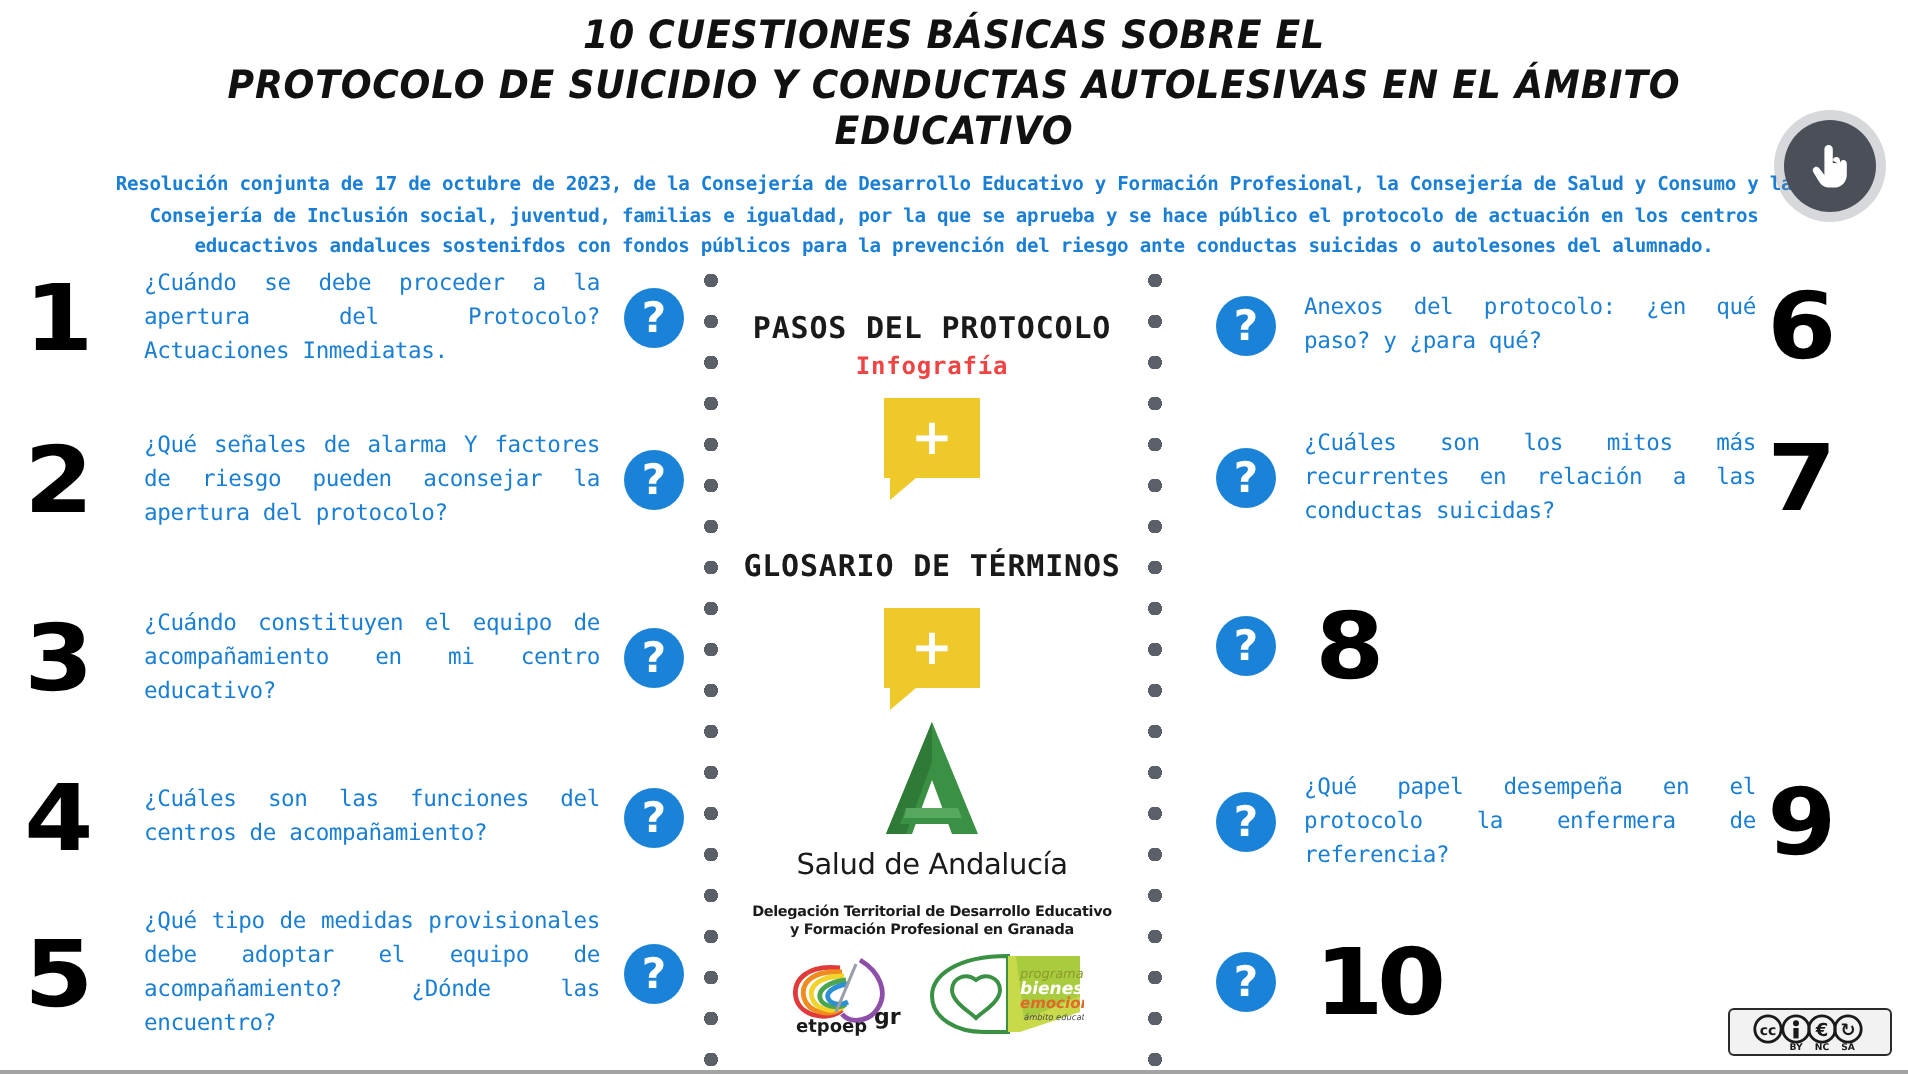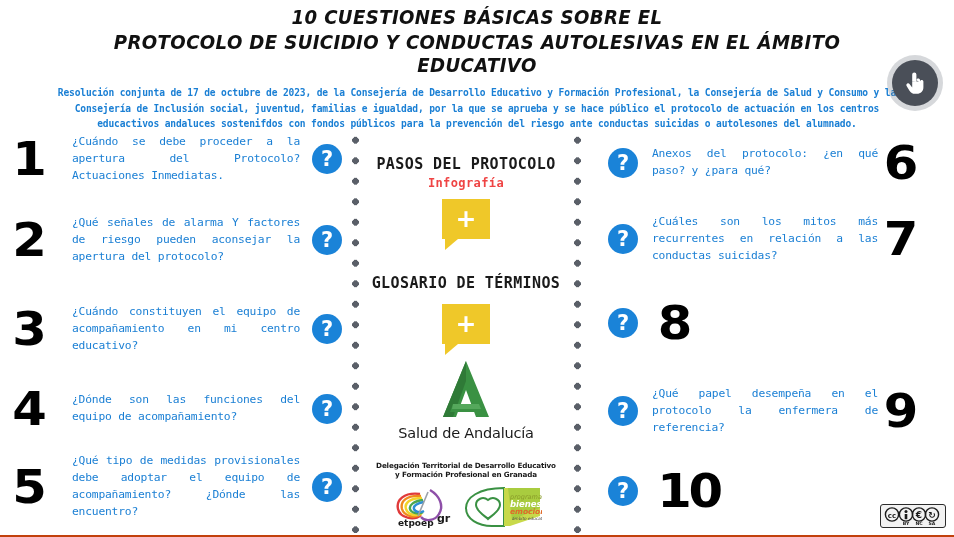--- a/index.html
+++ b/index.html
@@ -10,21 +10,21 @@
     overflow: hidden;
     background: #ffffff;
     font-family: "DejaVu Sans Mono", monospace;
   }
 
   #page {
     position: relative;
     width: 954px;
     height: 537px;
     background: #ffffff;
-    border-bottom: 2px solid #c2410c;
+    border-bottom: 2px solid #a3a3a3;
   }
 
   
   .header {
     padding: 6px 26px 0 26px;
     text-align: center;
   }
   .title-line {
     font-family: "DejaVu Sans", sans-serif;
     font-weight: 900;
@@ -194,21 +194,21 @@
   
   .ja-logo { margin: 16px auto 0 auto; width: 86px; }
   .ja-name {
     margin-top: 3px;
     font-family: "DejaVu Sans", sans-serif;
     font-size: 14.5px;
     color: #1a1a1a;
     letter-spacing: -0.2px;
   }
   .ja-sub {
-    margin-top: 20px;
+    margin-top: 10px;
     font-family: "DejaVu Sans", sans-serif;
     font-weight: bold;
     font-size: 7.2px;
     color: #1a1a1a;
     line-height: 1.28;
     letter-spacing: -0.15px;
   }
 
   .logo-row {
     margin-top: 7px;
@@ -216,21 +216,21 @@
     align-items: flex-end;
     justify-content: center;
     gap: 10px;
   }
 
   
   .cc-badge {
     position: absolute;
     right: 8px;
     bottom: 7px;
-    width: 66px;
+    width: 82px;
     height: 24px;
     background: #f2f2f2;
     border: 1px solid #2b2b2b;
     border-radius: 3px;
     display: flex;
     align-items: center;
     justify-content: center;
     cursor: pointer;
   }
 </style>
@@ -270,21 +270,21 @@
       </div>
 
       <div class="q-row left" style="top:176px;">
         <div class="num left">3</div>
         <div class="q-text">¿Cuándo constituyen el equipo de acompañamiento en mi centro educativo?</div>
         <div class="qmark lft">?</div>
       </div>
 
       <div class="q-row left" style="top:258px;">
         <div class="num left">4</div>
-        <div class="q-text">¿Dónde son las funciones del equipo de acompañamiento?</div>
+        <div class="q-text">¿Cuáles son las funciones del centros de acompañamiento?</div>
         <div class="qmark lft">?</div>
       </div>
 
       <div class="q-row left" style="top:325px;">
         <div class="num left">5</div>
         <div class="q-text">¿Qué tipo de medidas provisionales debe adoptar el equipo de acompañamiento? ¿Dónde las encuentro?</div>
         <div class="qmark lft">?</div>
       </div>
 
     </div>

